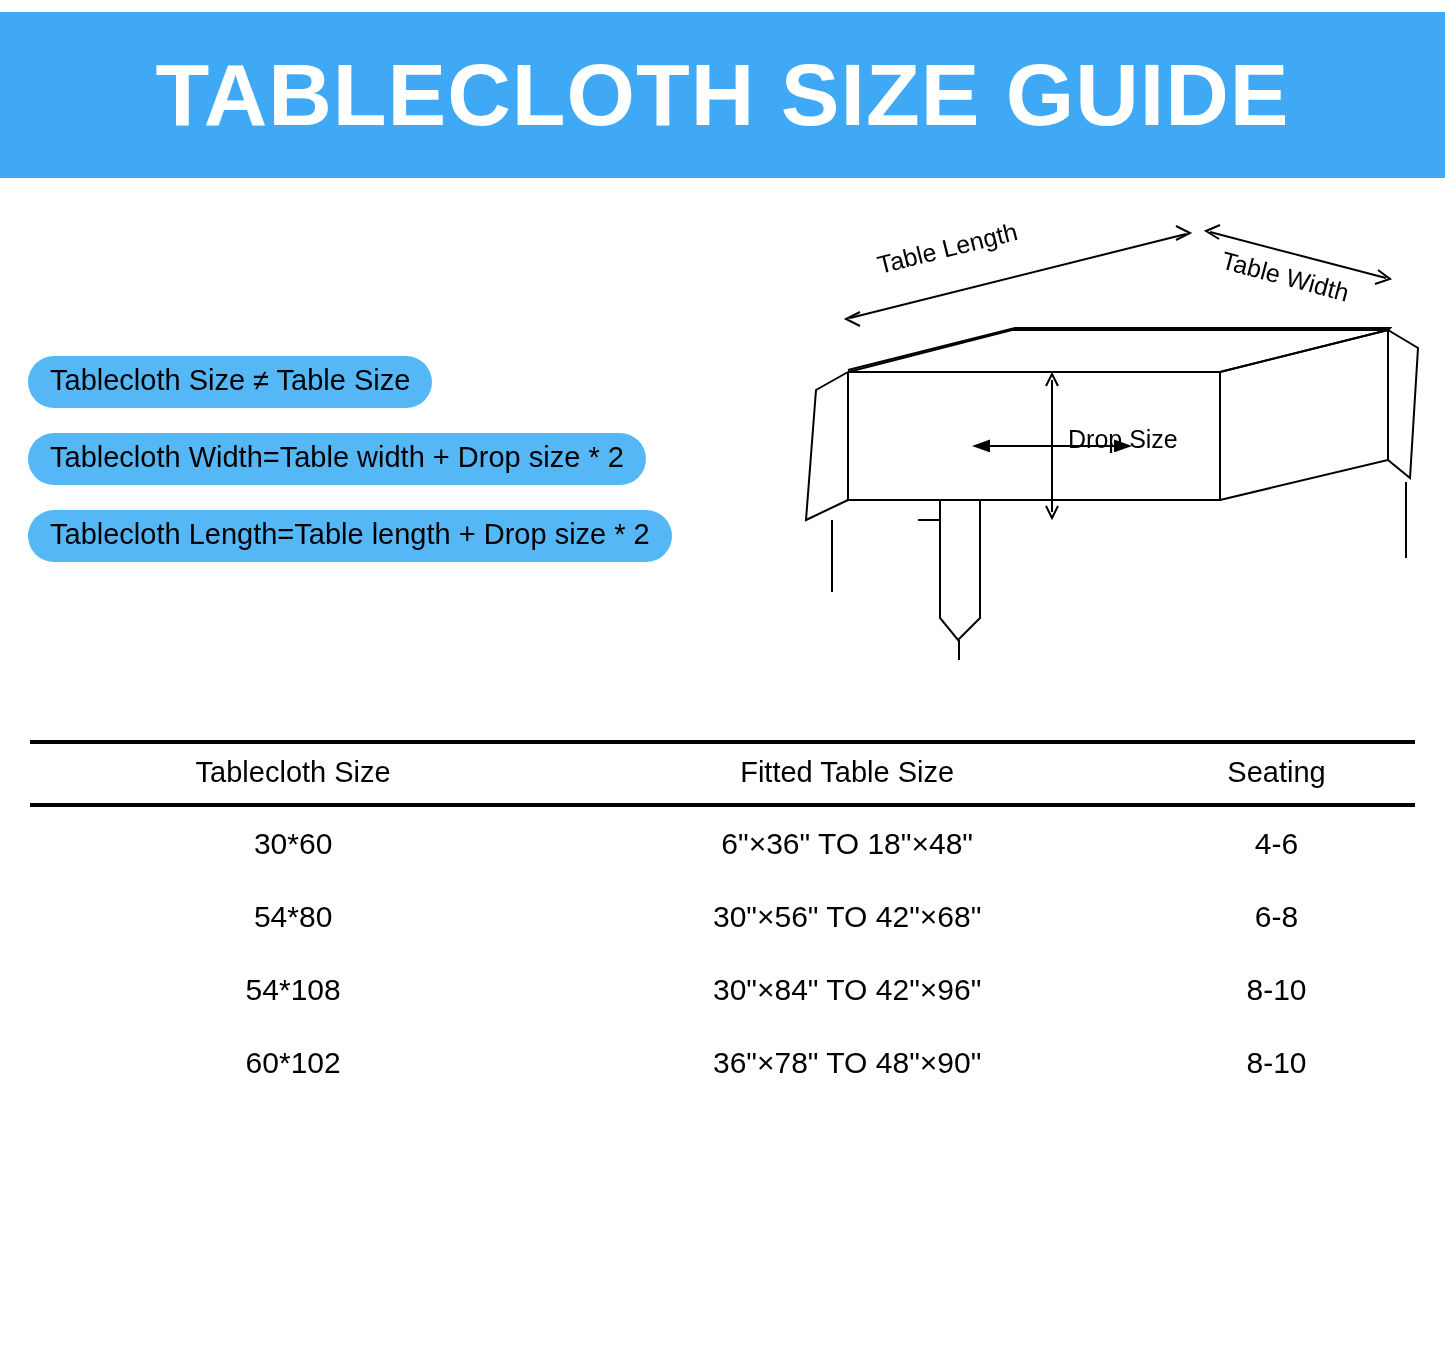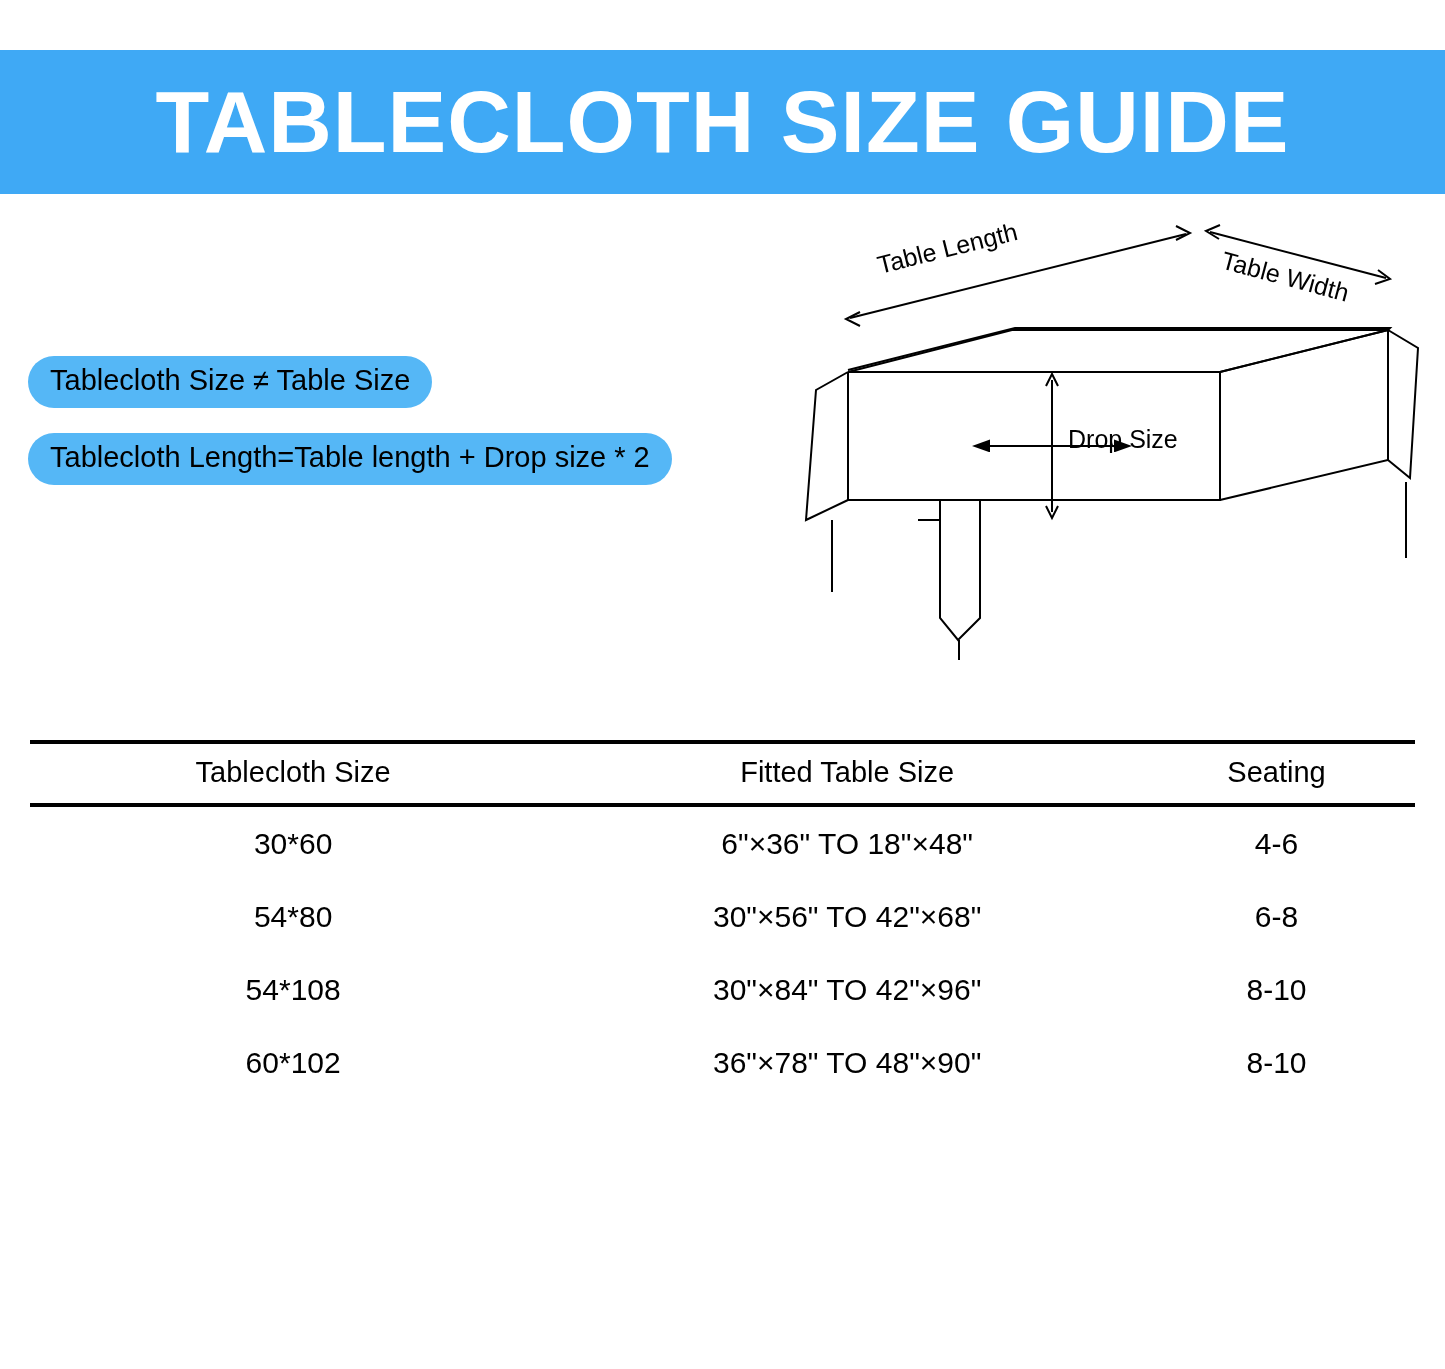--- a/index.html
+++ b/index.html
@@ -15,26 +15,25 @@
     overflow: hidden;
     position: relative;
   }
 
   
   .header-banner {
     position: absolute;
     left: 0;
     top: 12px;
     width: 1445px;
-    height: 144px;
+    height: 166px;
     background: #3fa9f5;
     display: flex;
     align-items: center;
     justify-content: center;
-    margin-top: 38px;
   }
   .header-title {
     color: #ffffff;
     font-size: 88px;
     font-weight: bold;
     letter-spacing: 1px;
     line-height: 1;
     white-space: nowrap;
   }
 
@@ -104,20 +103,23 @@
 
 <div class="header-banner">
   <div class="header-title">TABLECLOTH SIZE GUIDE</div>
 </div>
 
 <div class="pill-group">
   <div class="pill-row">
     <span class="pill">Tablecloth Size ≠ Table Size</span>
   </div>
   <div class="pill-row">
+    <span class="pill">Tablecloth Width=Table width + Drop size * 2</span>
+  </div>
+  <div class="pill-row">
     <span class="pill">Tablecloth Length=Table length + Drop size * 2</span>
   </div>
 </div>
 
 <div class="illustration">
   <svg width="640" height="440" viewBox="0 0 640 440" xmlns="http://www.w3.org/2000/svg">
     <defs>
       <marker id="arrL" markerWidth="10" markerHeight="10" refX="8" refY="3.2" orient="auto" markerUnits="strokeWidth">
         <path d="M9,0 L0,3.2 L9,6.4 z" fill="#000"></path>
       </marker>

